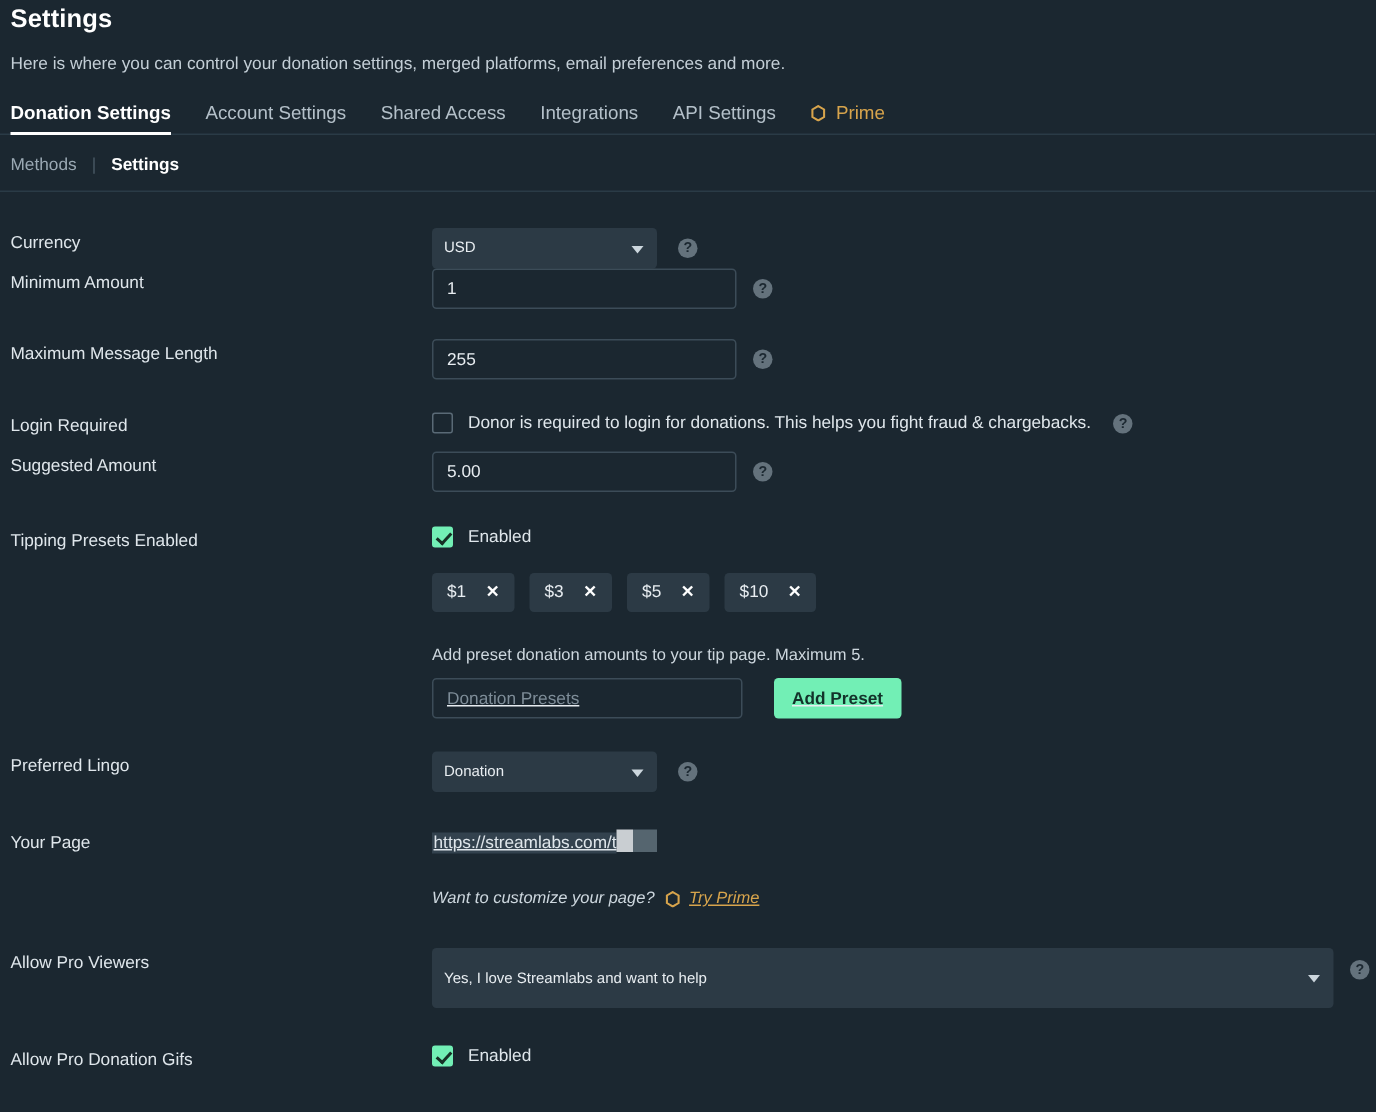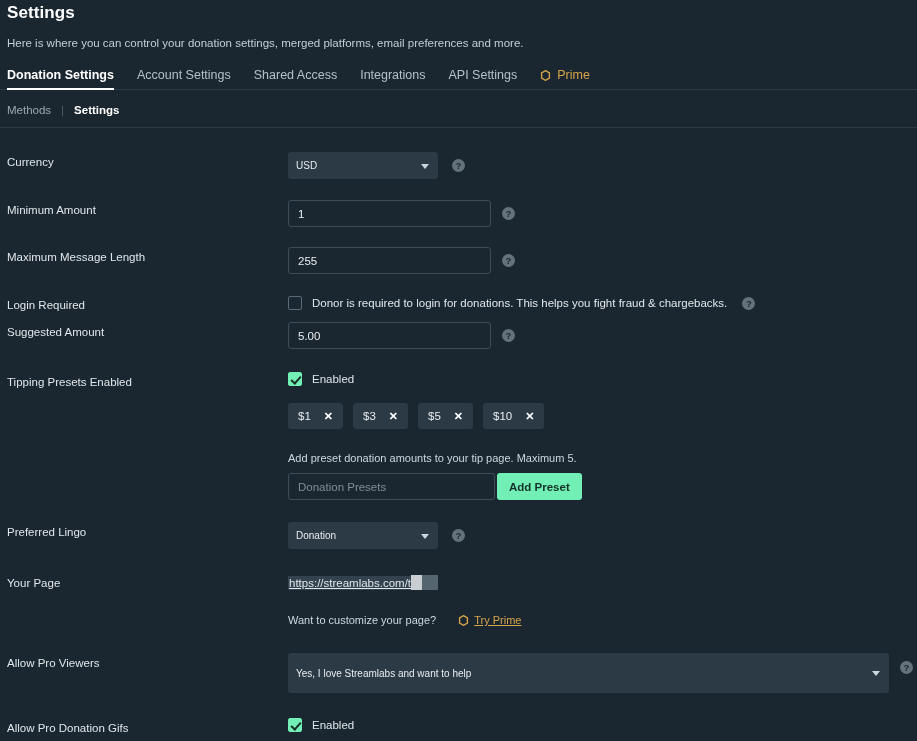--- a/index.html
+++ b/index.html
@@ -184,21 +184,21 @@
     <div class="row-label">Currency</div>
     <div class="row-ctl">
       <div class="select w150">
         <span class="sel-val">USD</span>
         <span class="caret"></span>
       </div>
       <div class="help" style="margin:7px 0 0 14px;">?</div>
     </div>
   </div>
 
-  <div class="row" style="margin-top:21px;">
+  <div class="row" style="">
     <div class="row-label">Minimum Amount</div>
     <div class="row-ctl">
       <input class="tinput" value="1" style="">
       <div class="help" style="margin:7px 0 0 11px;">?</div>
     </div>
   </div>
 
   <div class="row" style="margin-top:20px;">
     <div class="row-label">Maximum Message Length</div>
     <div class="row-ctl">
@@ -245,21 +245,21 @@
         <div class="chip">
           <span class="chip-label">$5</span>
           <span class="chip-x">✕</span>
         </div>
         <div class="chip">
           <span class="chip-label">$10</span>
           <span class="chip-x">✕</span>
         </div>
       </div>
       <div class="hint" style="margin-top:23px;">Add preset donation amounts to your tip page. Maximum 5.</div>
-      <div style="display:flex; align-items:flex-start; gap:2px; margin-top:9px;">
+      <div style="display:flex; align-items:flex-start; gap:21px; margin-top:9px;text-decoration:underline;">
         <input class="tinput preset" placeholder="Donation Presets" style="">
         <button class="btn-add">Add Preset</button>
       </div>
     </div>
   </div>
 
   <div class="row" style="margin-top:22px;">
     <div class="row-label">Preferred Lingo</div>
     <div class="row-ctl">
       <div class="select w145">
@@ -269,21 +269,21 @@
       <div class="help" style="margin:7px 0 0 14px;">?</div>
     </div>
   </div>
 
   <div class="row" style="margin-top:24px;">
     <div class="row-label">Your Page</div>
     <div class="row-ctl" style="flex-direction:column;">
       <div>
         <span class="link-url">https://streamlabs.com/t</span><span class="redact a"></span><span class="redact b"></span>
       </div>
-      <div style="margin-top:23px; display:flex; align-items:center; gap:22px;">
+      <div style="margin-top:23px; display:flex; align-items:center; gap:7px;font-style:italic;">
         <span class="hint">Want to customize your page?</span>
         <span class="prime-link">
           <span class="gem">
             <svg viewBox="0 0 24 24" width="11" height="11">
               <path d="M12 1.5 20.5 6.5v11L12 22.5 3.5 17.5v-11z" fill="none" stroke="#d7a44c" stroke-width="3"></path>
             </svg>
           </span>
           <span>Try Prime</span>
         </span>
       </div>

